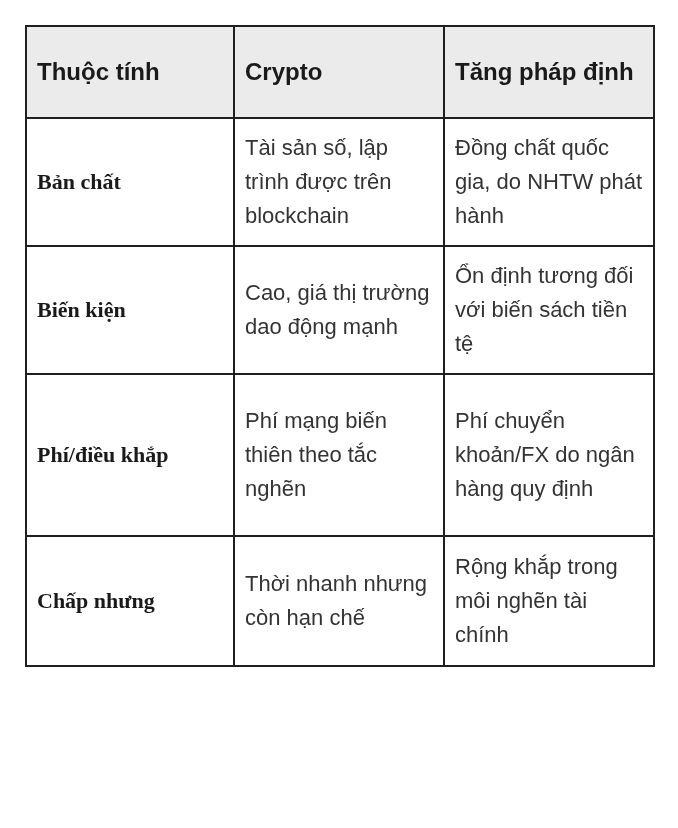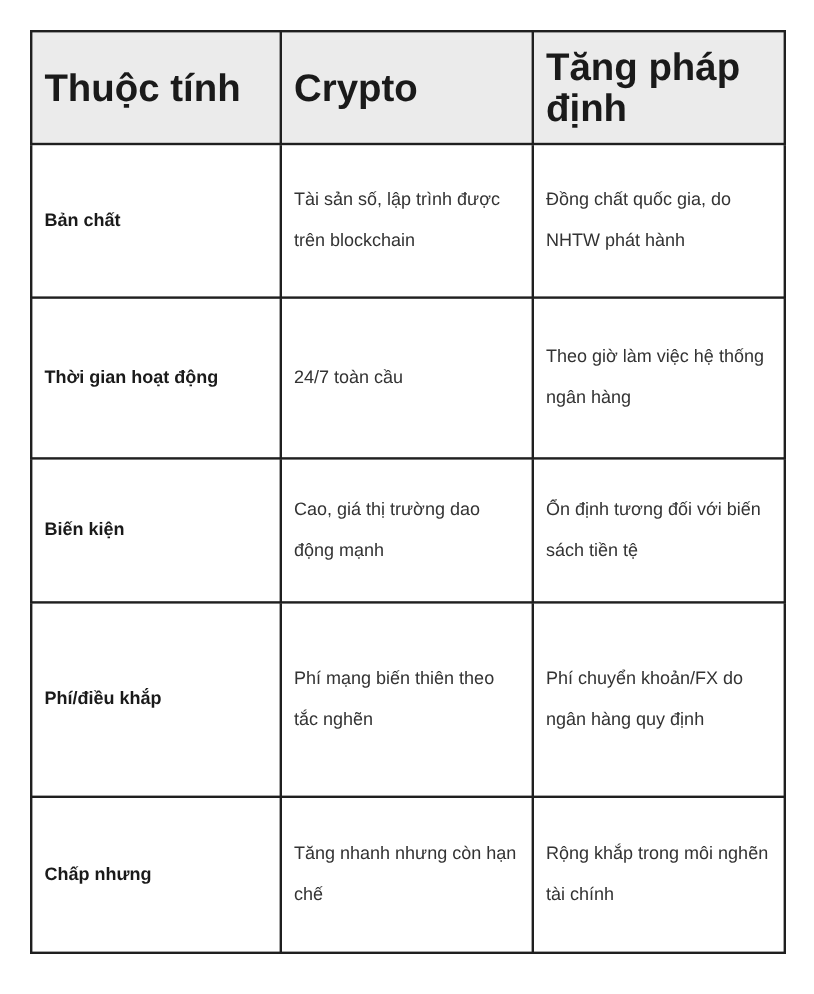--- a/index.html
+++ b/index.html
@@ -26,41 +26,42 @@
     border-collapse: collapse;
     table-layout: fixed;
     width: 628px;
   }
   col.c1 { width: 208px; }
   col.c2 { width: 210px; }
   col.c3 { width: 210px; }
   .compare th, .compare td {
     border: 2px solid var(--border-color);
     padding: 12px 10px 12px 10px;
-    font-size: 15px;
+    font-size: 22px;
     line-height: 34px;
     text-align: left;
     vertical-align: middle;
     word-wrap: break-word;
   }
   .compare th {
     background: var(--header-bg);
     color: var(--header-text);
     font-weight: 700;
-    font-size: 32px;
+    font-size: 24px;
     height: 92px;
   }
   .compare td {
     color: var(--body-text);
     font-weight: 400;
     background: #ffffff;
   }
   .compare td.attr {
     color: var(--header-text);
     font-weight: 700;
+    font-family: Liberation Serif, serif;
   }
   .compare tr.r1 td { height: 128px; }
   .compare tr.r2 td { height: 134px; }
   .compare tr.r3 td { height: 120px; }
   .compare tr.r4 td { height: 162px; }
   .compare tr.r5 td { height: 130px; }
 </style>
 </head>
 <body>
 
@@ -77,35 +78,30 @@
         <th>Crypto</th>
         <th>Tăng pháp định</th>
       </tr>
     </thead>
     <tbody>
       <tr class="r1">
         <td class="attr">Bản chất</td>
         <td>Tài sản số, lập trình được trên blockchain</td>
         <td>Đồng chất quốc gia, do NHTW phát hành</td>
       </tr>
-      <tr class="r2">
-        <td class="attr">Thời gian hoạt động</td>
-        <td>24/7 toàn cầu</td>
-        <td>Theo giờ làm việc hệ thống ngân hàng</td>
-      </tr>
       <tr class="r3">
         <td class="attr">Biến kiện</td>
         <td>Cao, giá thị trường dao động mạnh</td>
         <td>Ổn định tương đối với biến sách tiền tệ</td>
       </tr>
       <tr class="r4">
         <td class="attr">Phí/điều khắp</td>
         <td>Phí mạng biến thiên theo tắc nghẽn</td>
         <td>Phí chuyển khoản/FX do ngân hàng quy định</td>
       </tr>
       <tr class="r5">
         <td class="attr">Chấp nhưng</td>
-        <td>Tăng nhanh nhưng còn hạn chế</td>
+        <td>Thời nhanh nhưng còn hạn chế</td>
         <td>Rộng khắp trong môi nghẽn tài chính</td>
       </tr>
     </tbody>
   </table>
 </div>
 
 </body></html>

